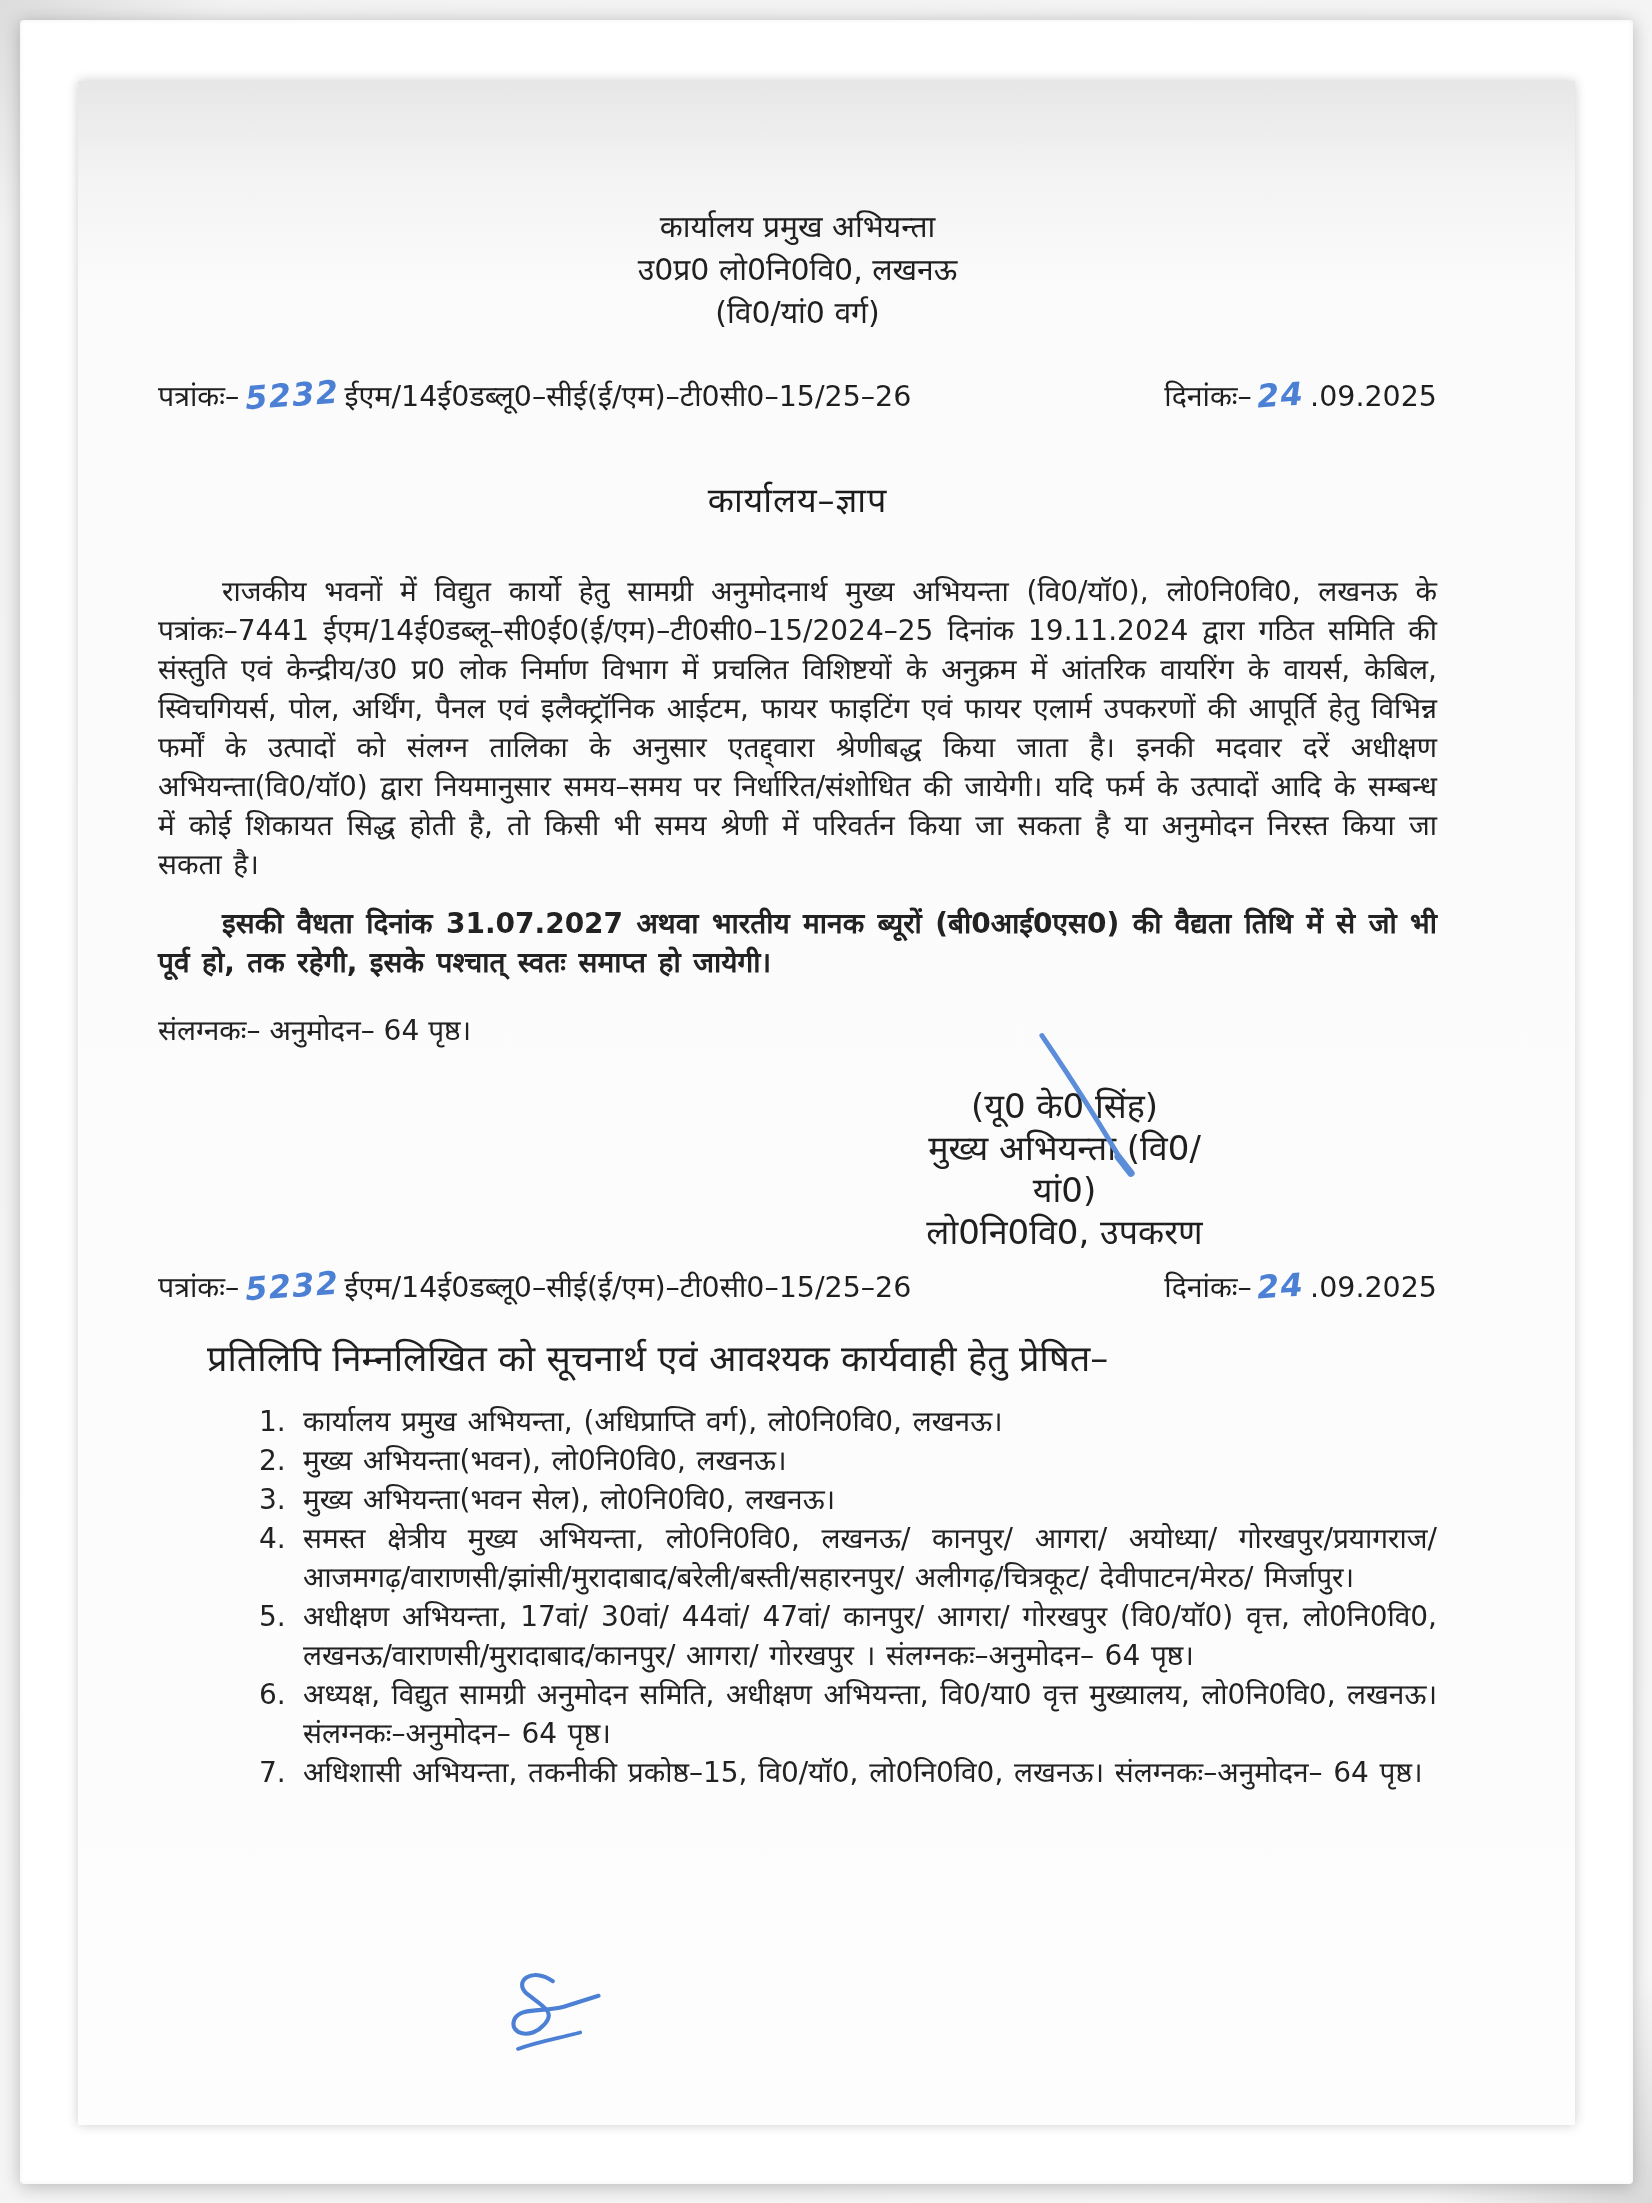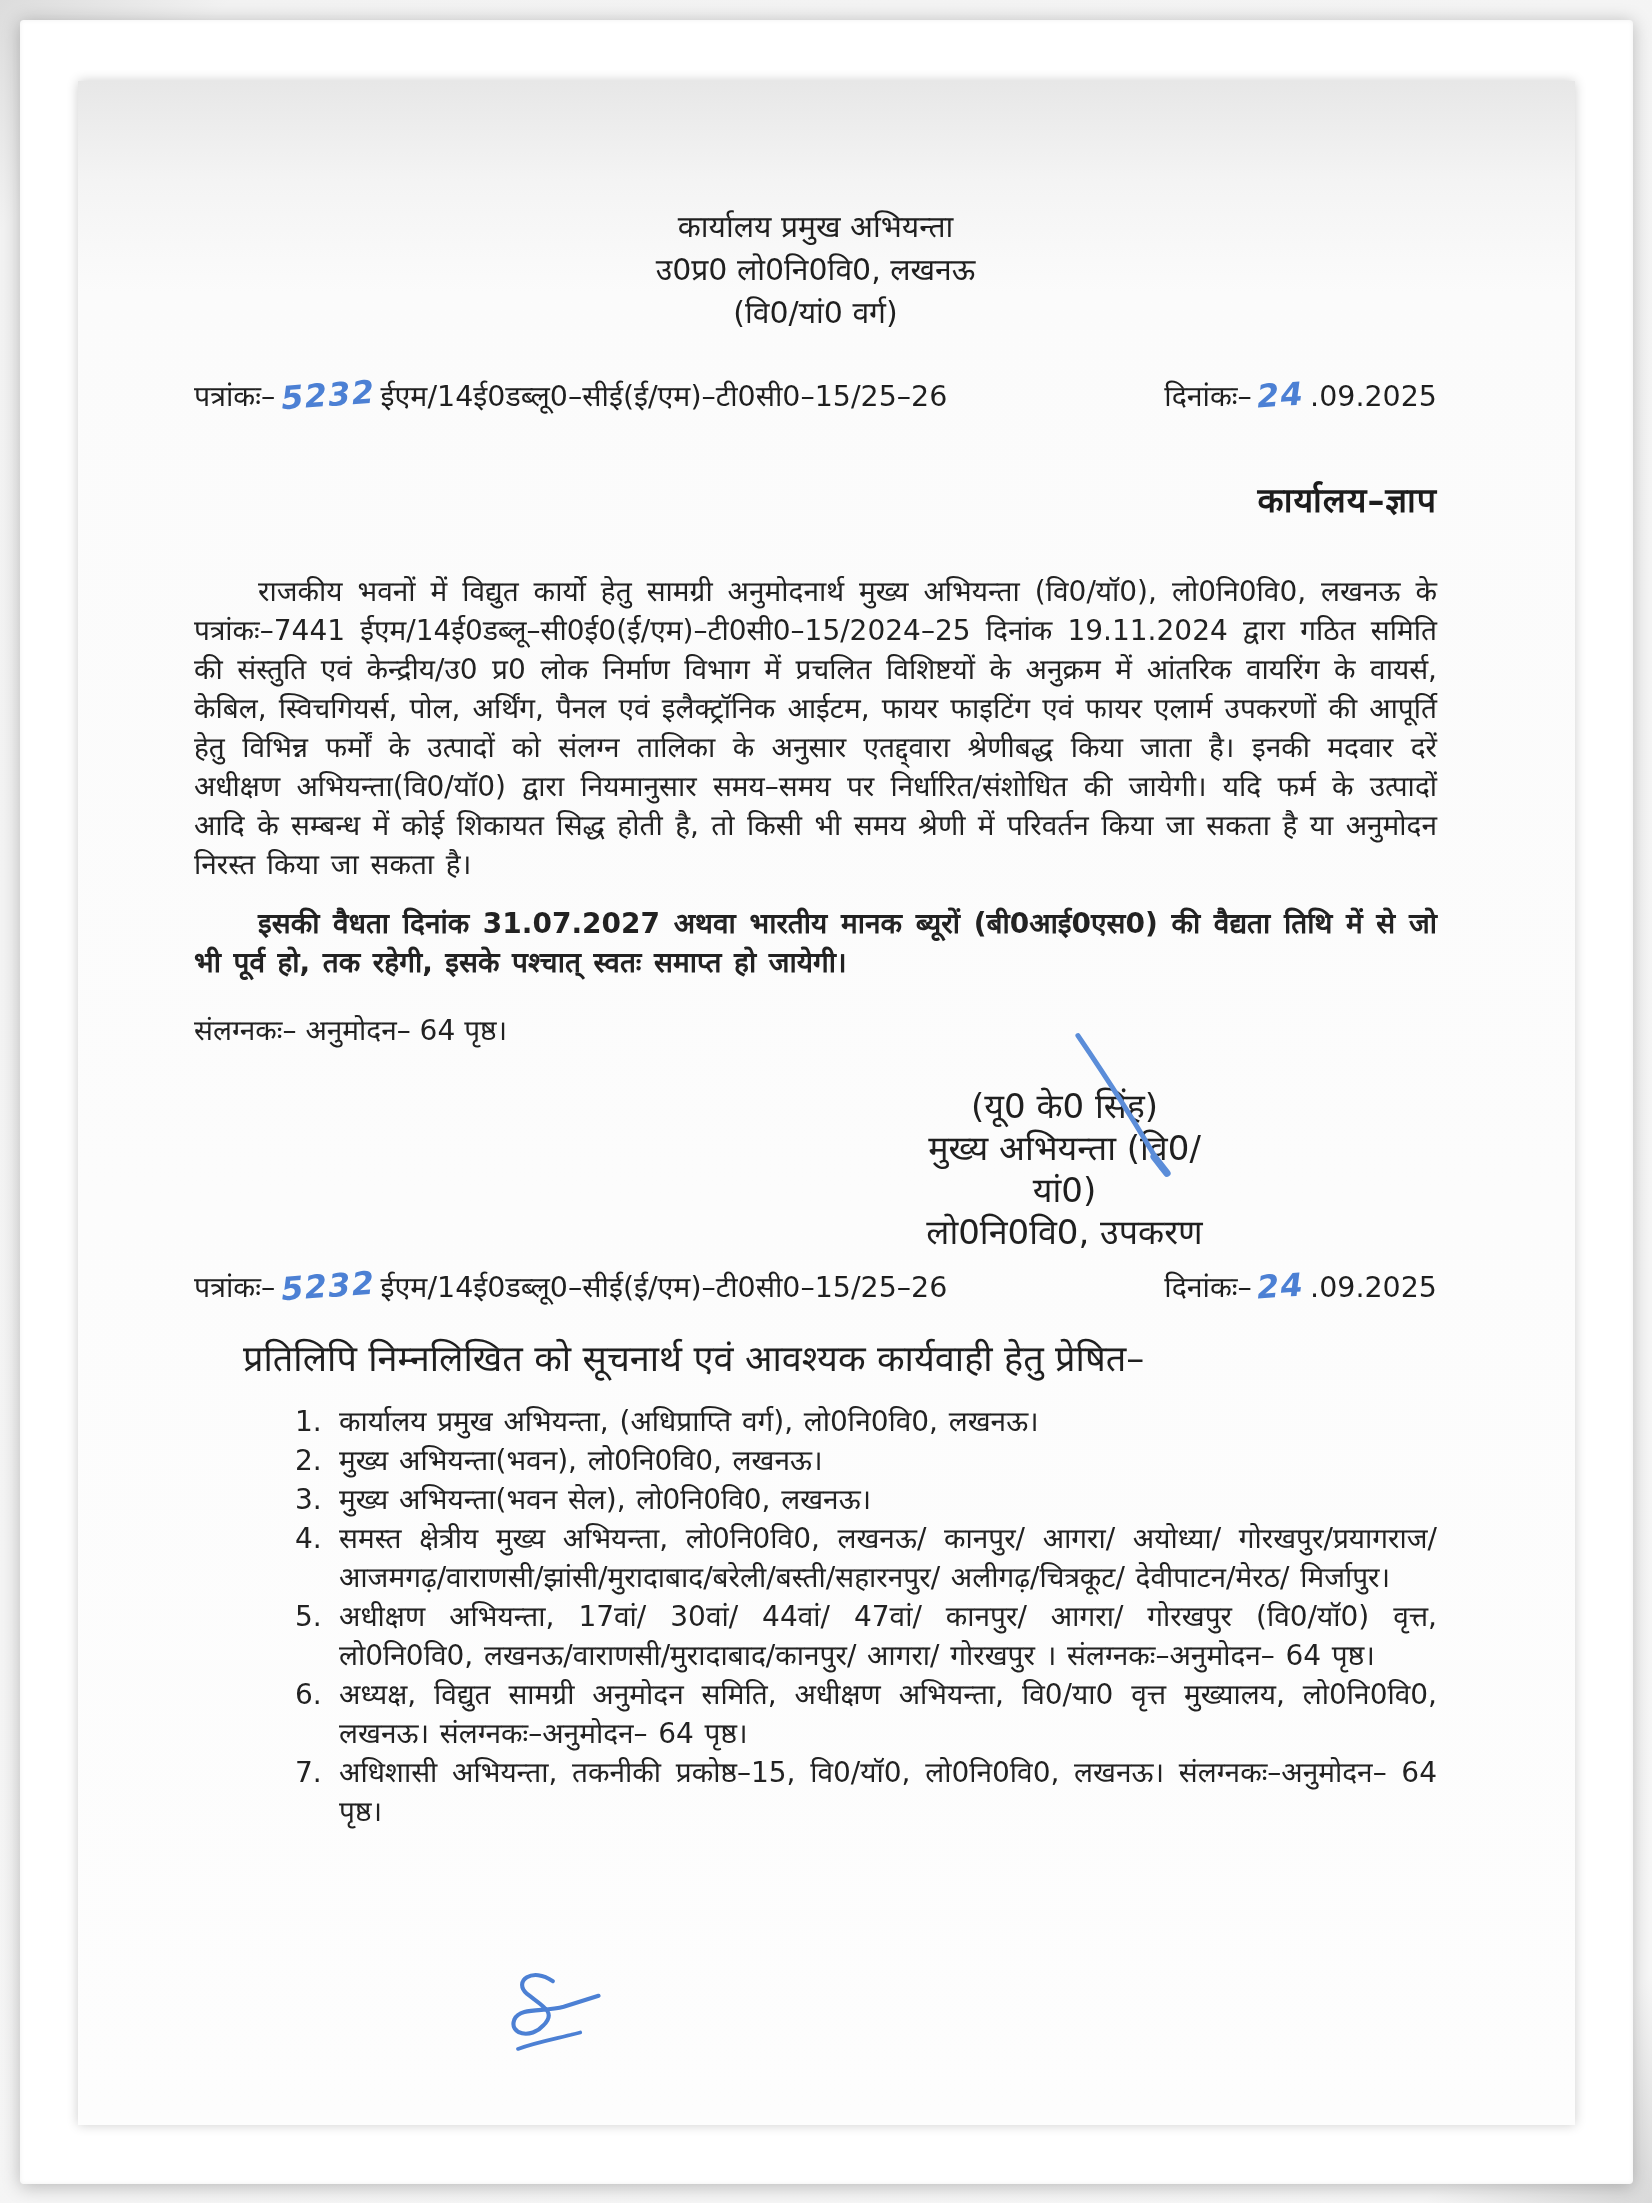--- a/index.html
+++ b/index.html
@@ -12,36 +12,36 @@
   }
   .frame{
     position:absolute;inset:20px;
     background:#ffffff;border-radius:3.7px;
     box-shadow:0 2.8px 18.4px rgba(0,0,0,0.25), inset 0 0 5.5px rgba(0,0,0,0.06);
   }
   .page{
     position:absolute;left:58px;right:58px;top:61px;bottom:59px;
     background:linear-gradient(180deg,#e7e7e7 0px,#f4f4f4 101px,#fbfbfb 211px,#fdfdfd 100%);
     box-shadow:0 0 11px rgba(0,0,0,0.20);
-    padding:0 138px 0 116px;
+    padding:0 138px 0 80px;
     box-sizing:border-box;
     position:absolute;
   }
   .hdr{ text-align:center; margin-top:124px; font-size:30px; line-height:43px; color:#1f1f1f; }
   .refline{
     display:flex; justify-content:space-between; align-items:baseline;
     margin-top:42px; font-size:28.5px; color:#1f1f1f; white-space:nowrap;
   }
   .hand{
     color:#4c80d4; font-style:italic; font-weight:600;
     display:inline-block; transform:rotate(-4deg);
     font-size:1.12em; letter-spacing:1.4px; margin:0 5.5px;
   }
   .memo-title{
-    text-align:right; font-size:34px; font-weight:700;
+    text-align:center; font-size:34px; font-weight:400;
     margin:62px 0 0 0; color:#1c1c1c; letter-spacing:0.9px;
   }
   .para{
     margin:0; font-size:28px; line-height:39px;
     text-align:justify; color:#222; word-spacing:2.8px;
   }
   .p1{ margin-top:50px; text-indent:64px; }
   .p2{ margin-top:20px; text-indent:64px;font-weight:bold; }
   .enclosure{ margin-top:27.5px; font-size:28px; color:#222; }
   .sign-wrap{ position:relative; }

